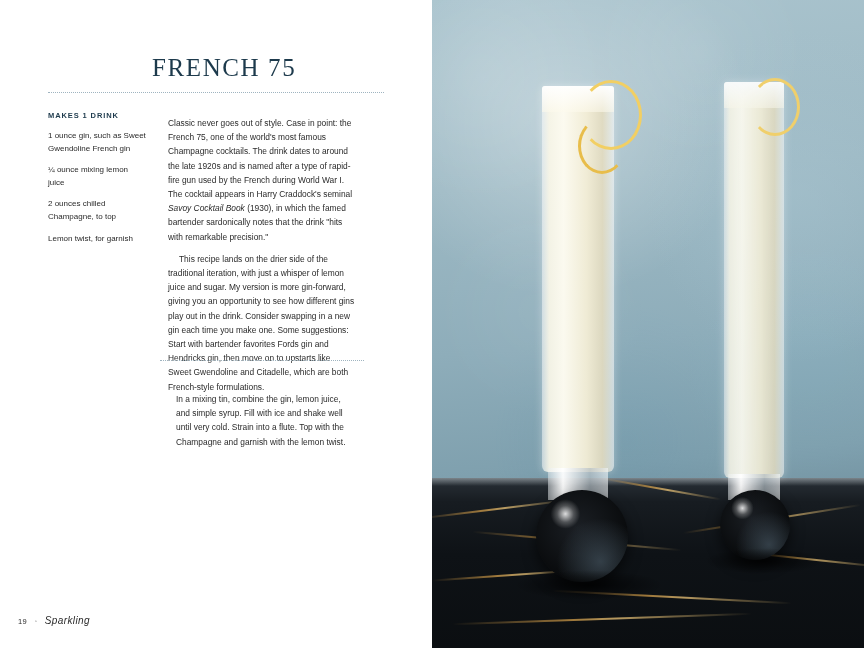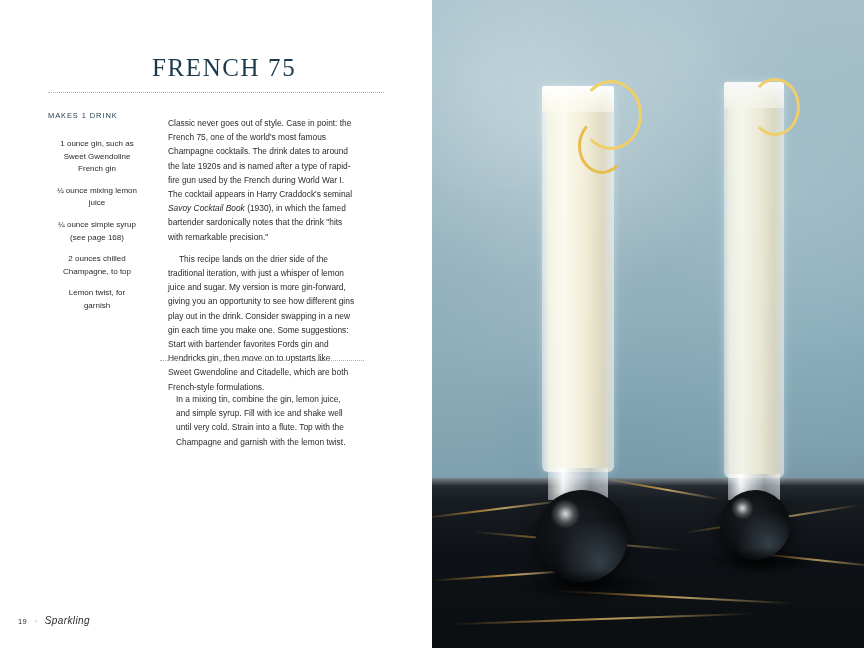--- a/index.html
+++ b/index.html
@@ -50,43 +50,42 @@
     height: 1px;
     border-top: 1.5px dotted #9fb4c0;
   }
 
   .makes {
     position: absolute;
     left: 48px;
     top: 111px;
     width: 100px;
     font-size: 7.5px;
-    font-weight: normal;
+    font-weight: bold;
     letter-spacing: 0.9px;
     color: #1d3a4c;
   }
 
   .ingredients {
     position: absolute;
     left: 48px;
     top: 130px;
     width: 98px;
     font-size: 8px;
     line-height: 12.6px;
     color: #2a2a2a;
   }
   .ingredients li {
     list-style: none;
     margin: 0 0 9px 0;
     padding: 0;
   }
   .ingredients ul {
-    margin: 8px;
+    margin: 0;
     padding: 0;
-    text-align: center;
   }
 
   .body-col {
     position: absolute;
     left: 160px;
     top: 108px;
     width: 204px;
     font-size: 8.4px;
     line-height: 14.2px;
     color: #2a2a2a;
@@ -263,21 +262,20 @@
     <div class="recipe-title">FRENCH 75</div>
 
     <div class="rule-dotted"></div>
 
     <div class="makes">MAKES 1 DRINK</div>
 
     <div class="ingredients">
       <ul>
         <li>1 ounce gin, such as Sweet Gwendoline French gin</li>
         <li>¼ ounce mixing lemon juice</li>
-        <li>¼ ounce simple syrup (see page 168)</li>
         <li>2 ounces chilled Champagne, to top</li>
         <li>Lemon twist, for garnish</li>
       </ul>
     </div>
 
     <div class="body-col">
       <p>Classic never goes out of style. Case in point: the French 75, one of the world's most famous Champagne cocktails. The drink dates to around the late 1920s and is named after a type of rapid-fire gun used by the French during World War I. The cocktail appears in Harry Craddock's seminal <em>Savoy Cocktail Book</em> (1930), in which the famed bartender sardonically notes that the drink "hits with remarkable precision."</p>
       <p>This recipe lands on the drier side of the traditional iteration, with just a whisper of lemon juice and sugar. My version is more gin-forward, giving you an opportunity to see how different gins play out in the drink. Consider swapping in a new gin each time you make one. Some suggestions: Start with bartender favorites Fords gin and Hendricks gin, then move on to upstarts like Sweet Gwendoline and Citadelle, which are both French-style formulations.</p>
     </div>
 

